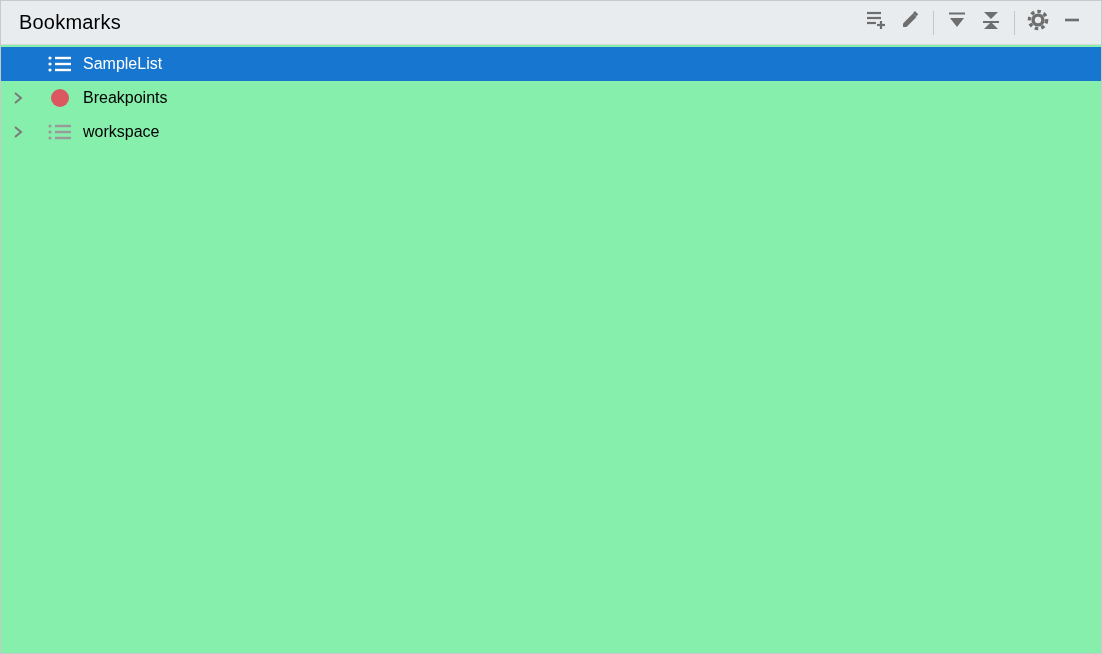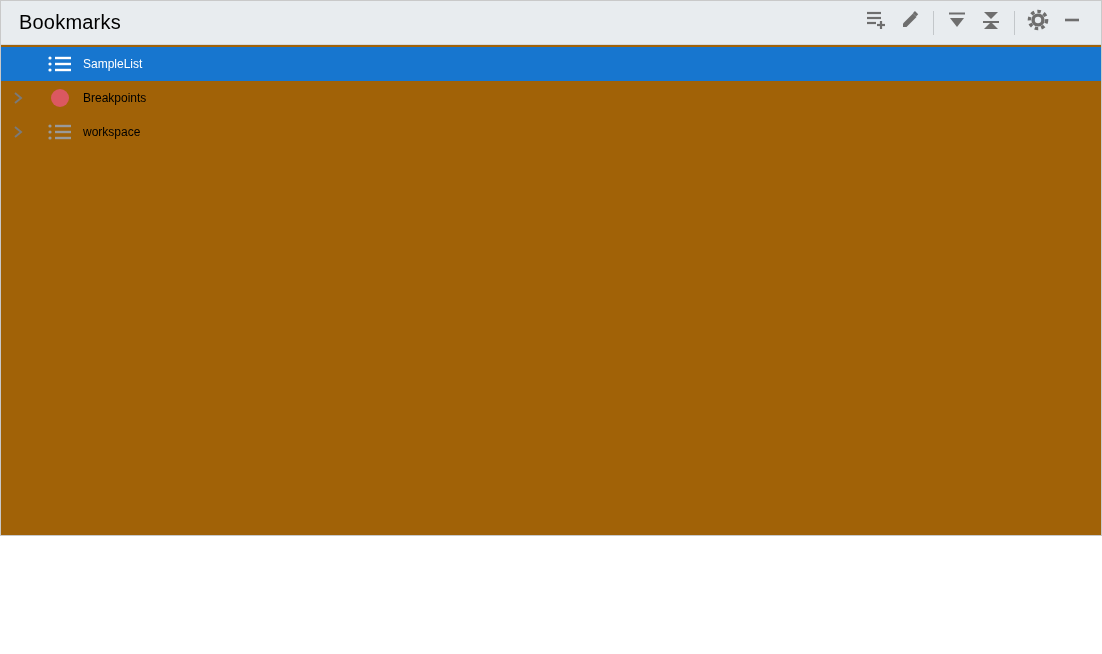--- a/index.html
+++ b/index.html
@@ -1,23 +1,23 @@
 <!DOCTYPE html>
 <html><head>
   <meta charset="utf-8">
   <style>
     * { box-sizing: border-box; margin: 0; padding: 0; }
     html, body { width: 1102px; height: 654px; font-family: "Helvetica Neue", Arial, sans-serif; font-size: 19px; color: #000; background: #fff; }
     .panel {
       width: 1102px;
-      height: 536px;
+      height: 654px;
       border: 1px solid #c9c9c9;
       display: flex;
       flex-direction: column;
-      background: #a16207;
+      background: #86efac;
     }
     .header {
       height: 44px;
       background: #e8ecef;
       border-bottom: 1px solid #d5d9dc;
       display: flex;
       align-items: center;
       padding: 0 12px 0 18px;
     }
     .header-title {
@@ -50,21 +50,21 @@
     .tree {
       flex: 1 1 auto;
       padding-top: 2px;
       overflow: auto;
     }
     .tree-row {
       height: 34px;
       display: flex;
       align-items: center;
       padding-left: 6px;
-      font-size: 12px;
+      font-size: 16px;
       cursor: default;
     }
     .tree-row.selected {
       background: #1a73e8;
       background: #1776cf;
       color: #fff;
     }
     .disclosure {
       width: 22px;
       height: 22px;

